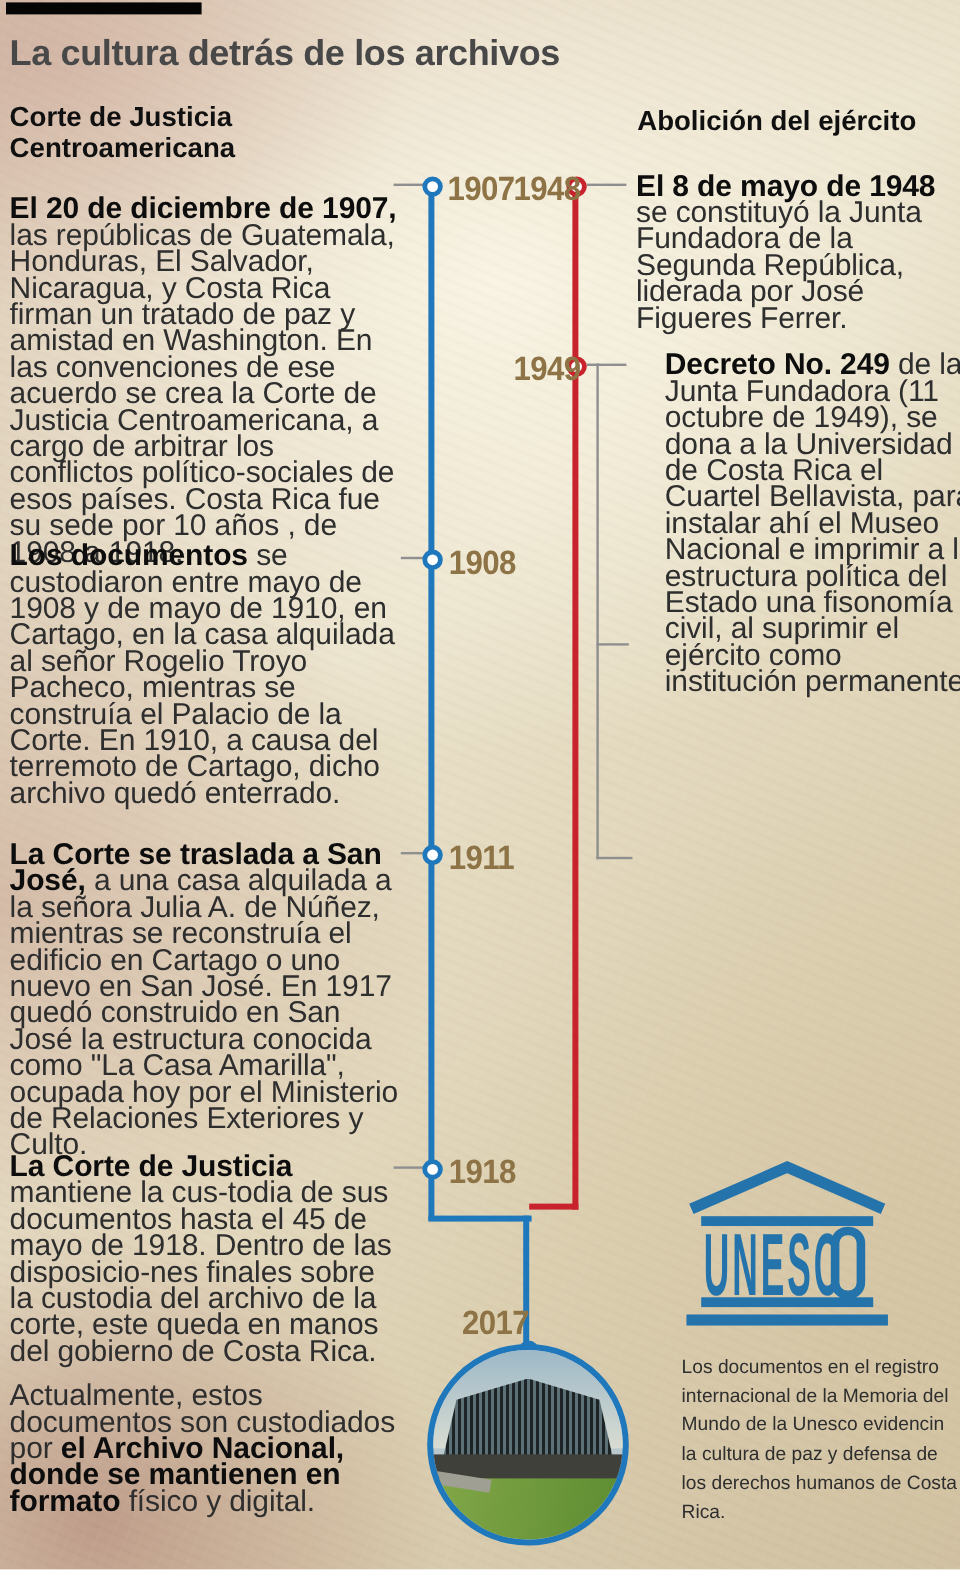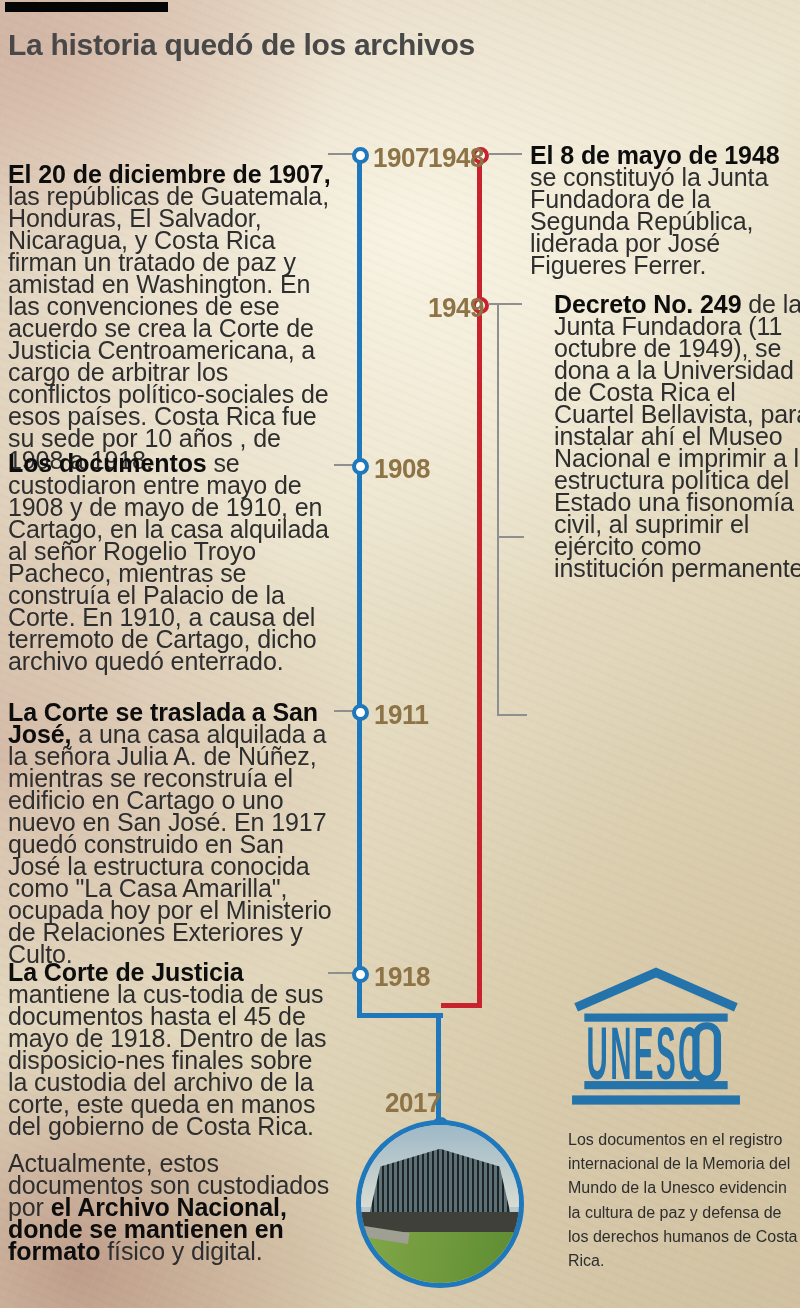--- a/index.html
+++ b/index.html
@@ -55,22 +55,24 @@
   .photo-walk{position:absolute;left:-2%;top:66%;width:32%;height:7%;background:#a09f93;
     transform:rotate(9deg);}
 </style>
 </head>
 <body>
 
 <div class="page">
   <div class="texture"></div>
   <div class="blackbar"></div>
 
-  <div class="title">La historia quedó de los archivos</div>
+  <div class="title">La cultura detrás de los archivos</div>
 
+  <div class="colhead left">Corte de Justicia Centroamericana</div>
+  <div class="colhead right">Abolición del ejército</div>
 
   <div class="line vblue" style="left:357px;top:155px;height:862px;"></div>
   <div class="line hblue" style="left:357px;top:1013px;width:86px;"></div>
   <div class="line vblue" style="left:436px;top:1013px;height:112px;"></div>
   <div class="line vred" style="left:477px;top:155px;height:853px;"></div>
   <div class="line hred" style="left:441px;top:1003px;width:41px;"></div>
 
   <div class="line gray" style="left:328px;top:153px;width:25px;height:2px;"></div>
   <div class="line gray" style="left:334px;top:464px;width:19px;height:2px;"></div>
   <div class="line gray" style="left:334px;top:710px;width:19px;height:2px;"></div>

